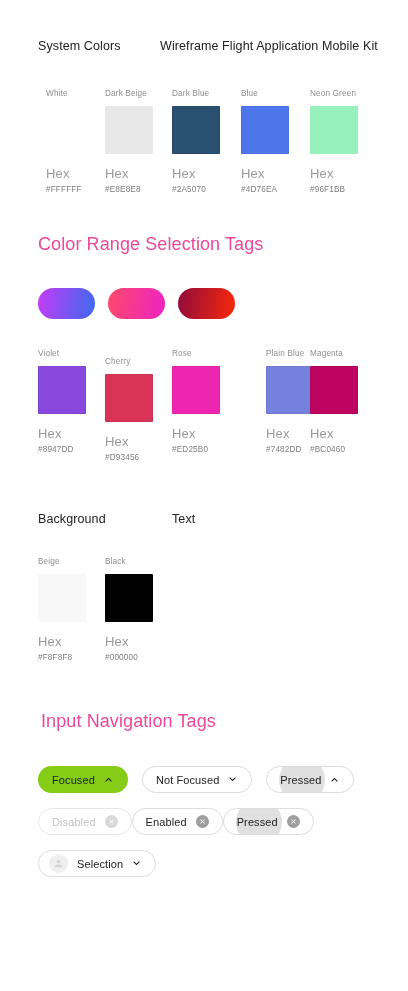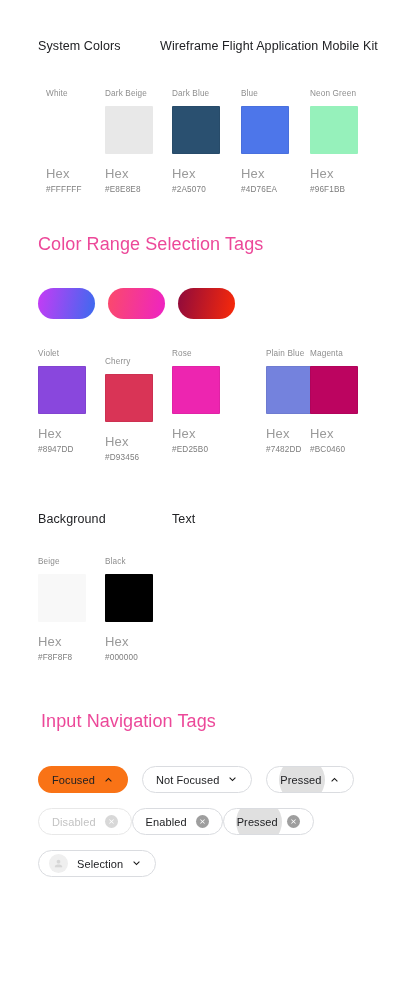--- a/index.html
+++ b/index.html
@@ -107,21 +107,21 @@
     border-radius: 14px;
     font-size: 11px;
     color: #202124;
     letter-spacing: 0.1px;
     background: #ffffff;
     border: 1px solid #dadce0;
     white-space: nowrap;
     overflow: hidden;
   }
   .chip.filled {
-    background: #f97316;
+    background: #84cc16;
     border-color: transparent;
   }
   .chip.disabled { color: #c3c3c3; border-color: #e8e8e8; }
   .chip .chip-label { position: relative; z-index: 2; }
   .chip .ripple {
     position: absolute;
     top: 50%;
     left: 12px;
     transform: translateY(-50%);
     width: 46px;

